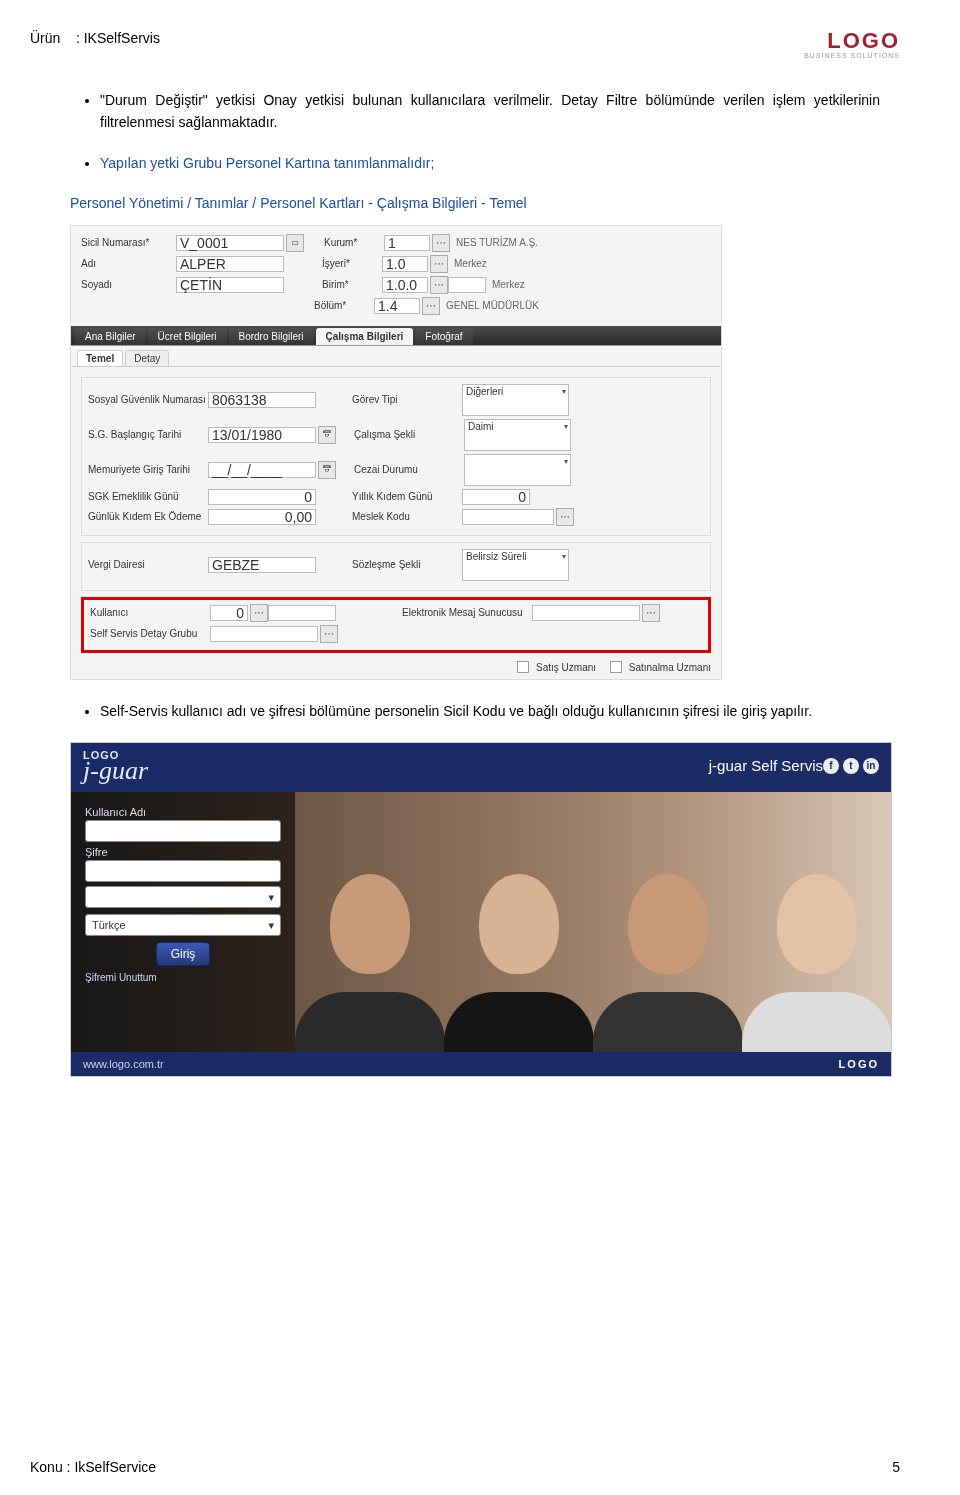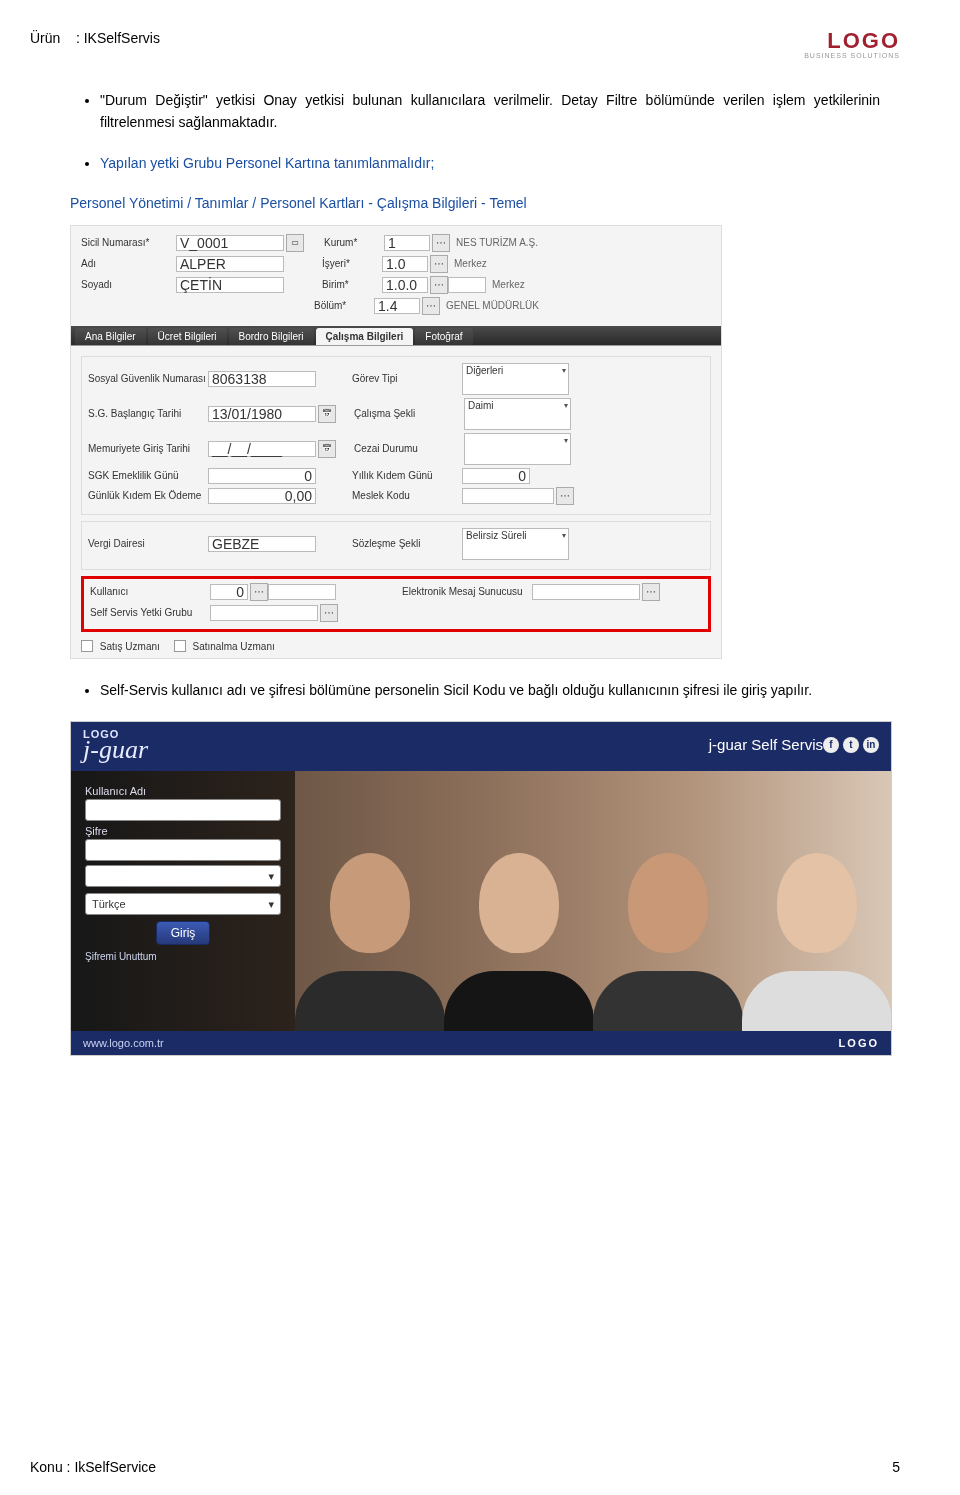--- a/index.html
+++ b/index.html
@@ -400,20 +400,24 @@
       </div>
     </div>
 
     <div class="tabs">
       <div class="tab">Ana Bilgiler</div>
       <div class="tab">Ücret Bilgileri</div>
       <div class="tab">Bordro Bilgileri</div>
       <div class="tab active">Çalışma Bilgileri</div>
       <div class="tab">Fotoğraf</div>
     </div>
+    <div class="subtabs">
+      <div class="subtab active">Temel</div>
+      <div class="subtab">Detay</div>
+    </div>
 
     <div class="form-body">
 
       <div class="section">
         <div class="row">
           <span class="lblw">Sosyal Güvenlik Numarası</span>
           <span class="inp w100">8063138</span>
           <span style="width:36px;"></span>
           <span class="lblw2">Görev Tipi</span>
           <span class="sel">
@@ -478,27 +482,27 @@
           <span class="lblw">Kullanıcı</span>
           <span class="inp" style="width:30px;justify-content:flex-end;">0</span>
           <span class="ic-btn dots"></span>
           <span class="inp" style="width:60px;"></span>
           <span style="width:66px;"></span>
           <span class="lblw2" style="width:130px;">Elektronik Mesaj Sunucusu</span>
           <span class="inp" style="width:100px;"></span>
           <span class="ic-btn dots"></span>
         </div>
         <div class="row">
-          <span class="lblw">Self Servis Yetki Grubu</span>
+          <span class="lblw">Self Servis Detay Grubu</span>
           <span class="inp" style="width:100px;"></span>
           <span class="ic-btn dots"></span>
         </div>
       </div>
 
-      <div class="chkrow" style="margin-top:8px;">
+      <div class="chkrow" style="margin-top:8px;text-align:right;">
         <span class="chk"></span>
         <span>Satış Uzmanı</span>
         &nbsp;&nbsp;&nbsp;
         <span class="chk"></span>
         <span>Satınalma Uzmanı</span>
       </div>
     </div>
   </div>
 
   <div class="body-text">

